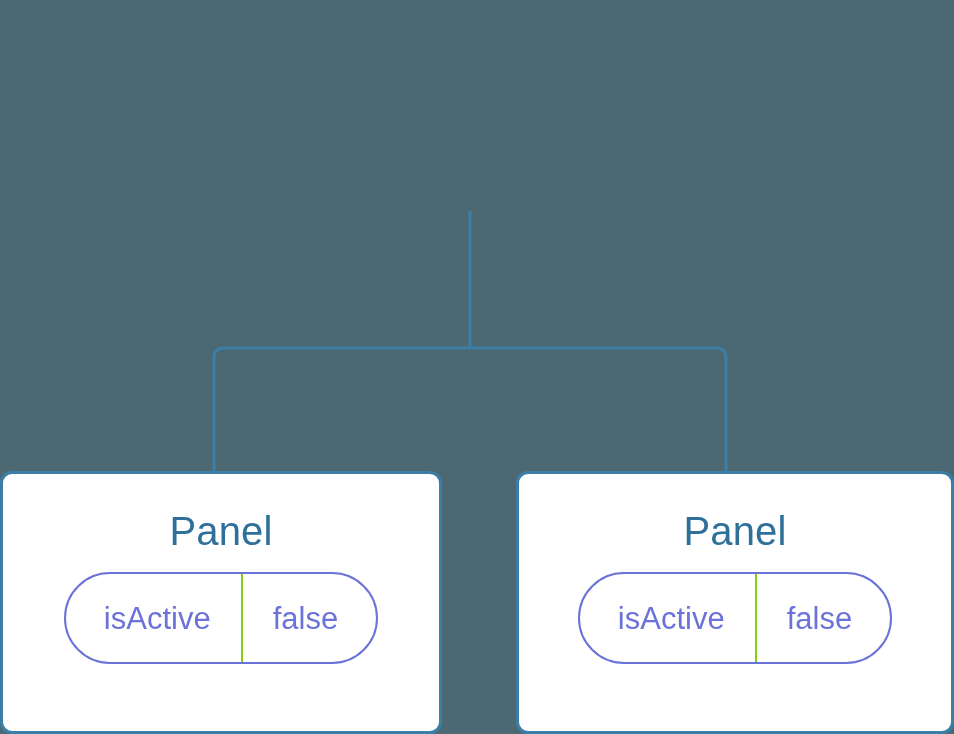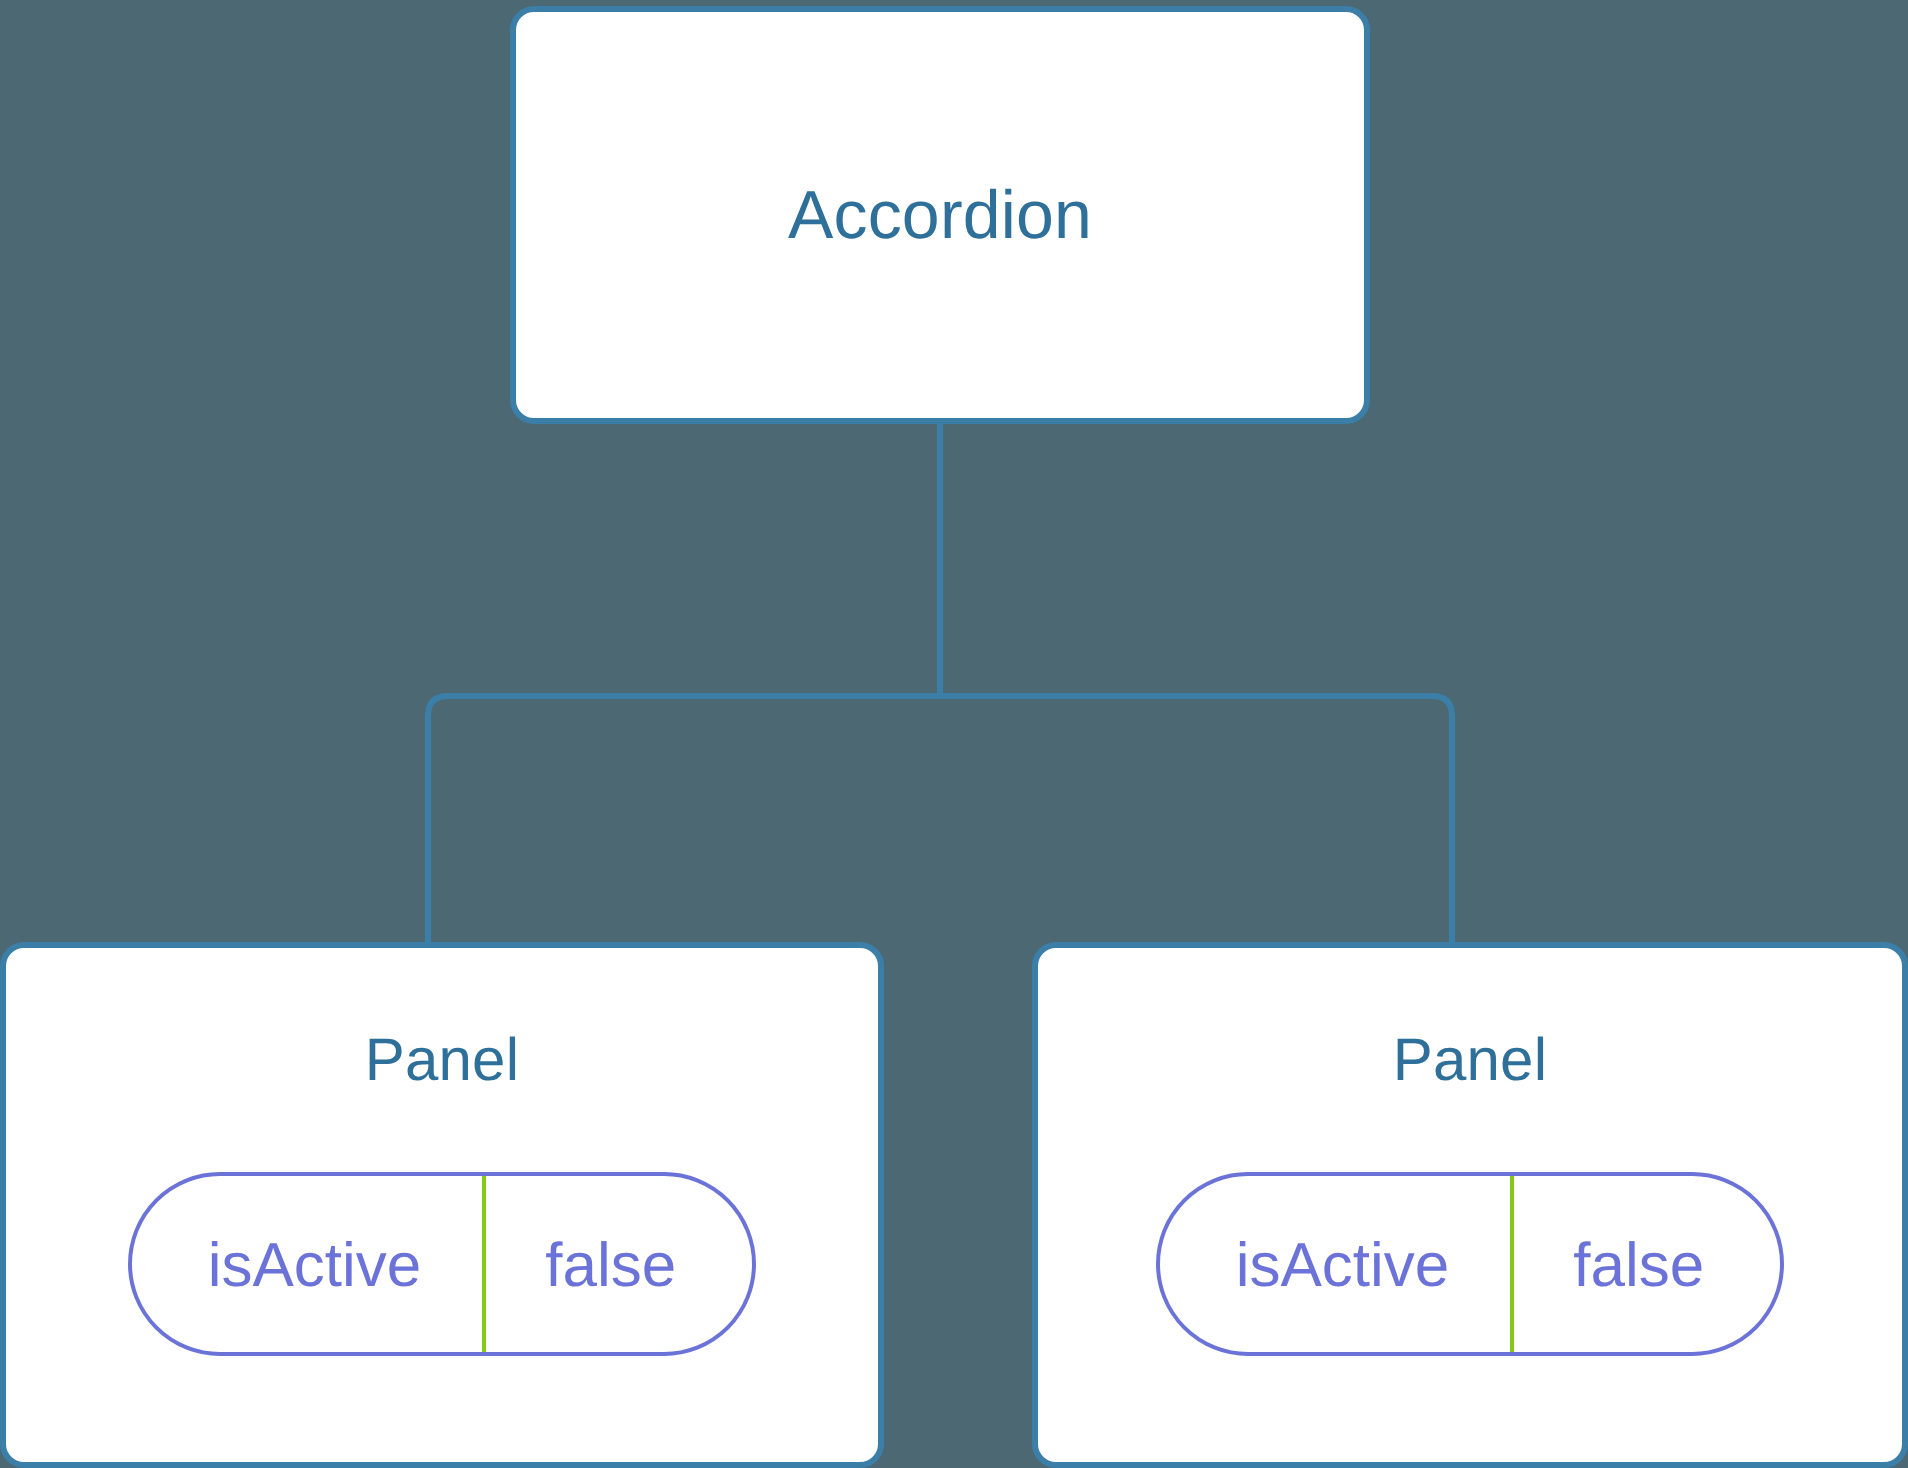--- a/index.html
+++ b/index.html
@@ -74,27 +74,27 @@
   }
   #node-panel-1 {
     left: 0px;
     width: 442px;
   }
   #node-panel-2 {
     left: 516px;
     width: 438px;
   }
   .node-panel .node-title {
-    font-size: 30px;
+    font-size: 40px;
     line-height: 30px;
   }
 
   
   .state-pill {
-    margin-top: 40px;
+    margin-top: 26px;
     height: 92px;
     display: flex;
     align-items: stretch;
     border: 2px solid #6b73d8;
     border-radius: 46px;
     box-sizing: border-box;
     overflow: hidden;
     background: transparent;
   }
   .state-key,
@@ -118,23 +118,20 @@
 </head>
 <body>
 
 <div id="canvas">
 
   <svg id="connectors" viewBox="0 0 954 734" width="954" height="734" fill="none">
     <path d="M 470 211 L 470 348 L 224 348 Q 214 348 214 358 L 214 471" stroke="#3b7fa8" stroke-width="3" fill="none" stroke-linecap="butt" stroke-linejoin="round"></path>
     <path d="M 470 348 L 716 348 Q 726 348 726 358 L 726 471" stroke="#3b7fa8" stroke-width="3" fill="none" stroke-linecap="butt" stroke-linejoin="round"></path>
   </svg>
 
-  <div class="node" id="node-accordion">
-    <div class="node-title">Accordion</div>
-  </div>
 
   <div class="node node-panel" id="node-panel-1">
     <div class="node-title">Panel</div>
     <div class="state-pill">
       <div class="state-key">isActive</div>
       <div class="state-value">false</div>
     </div>
   </div>
 
   <div class="node node-panel" id="node-panel-2">

